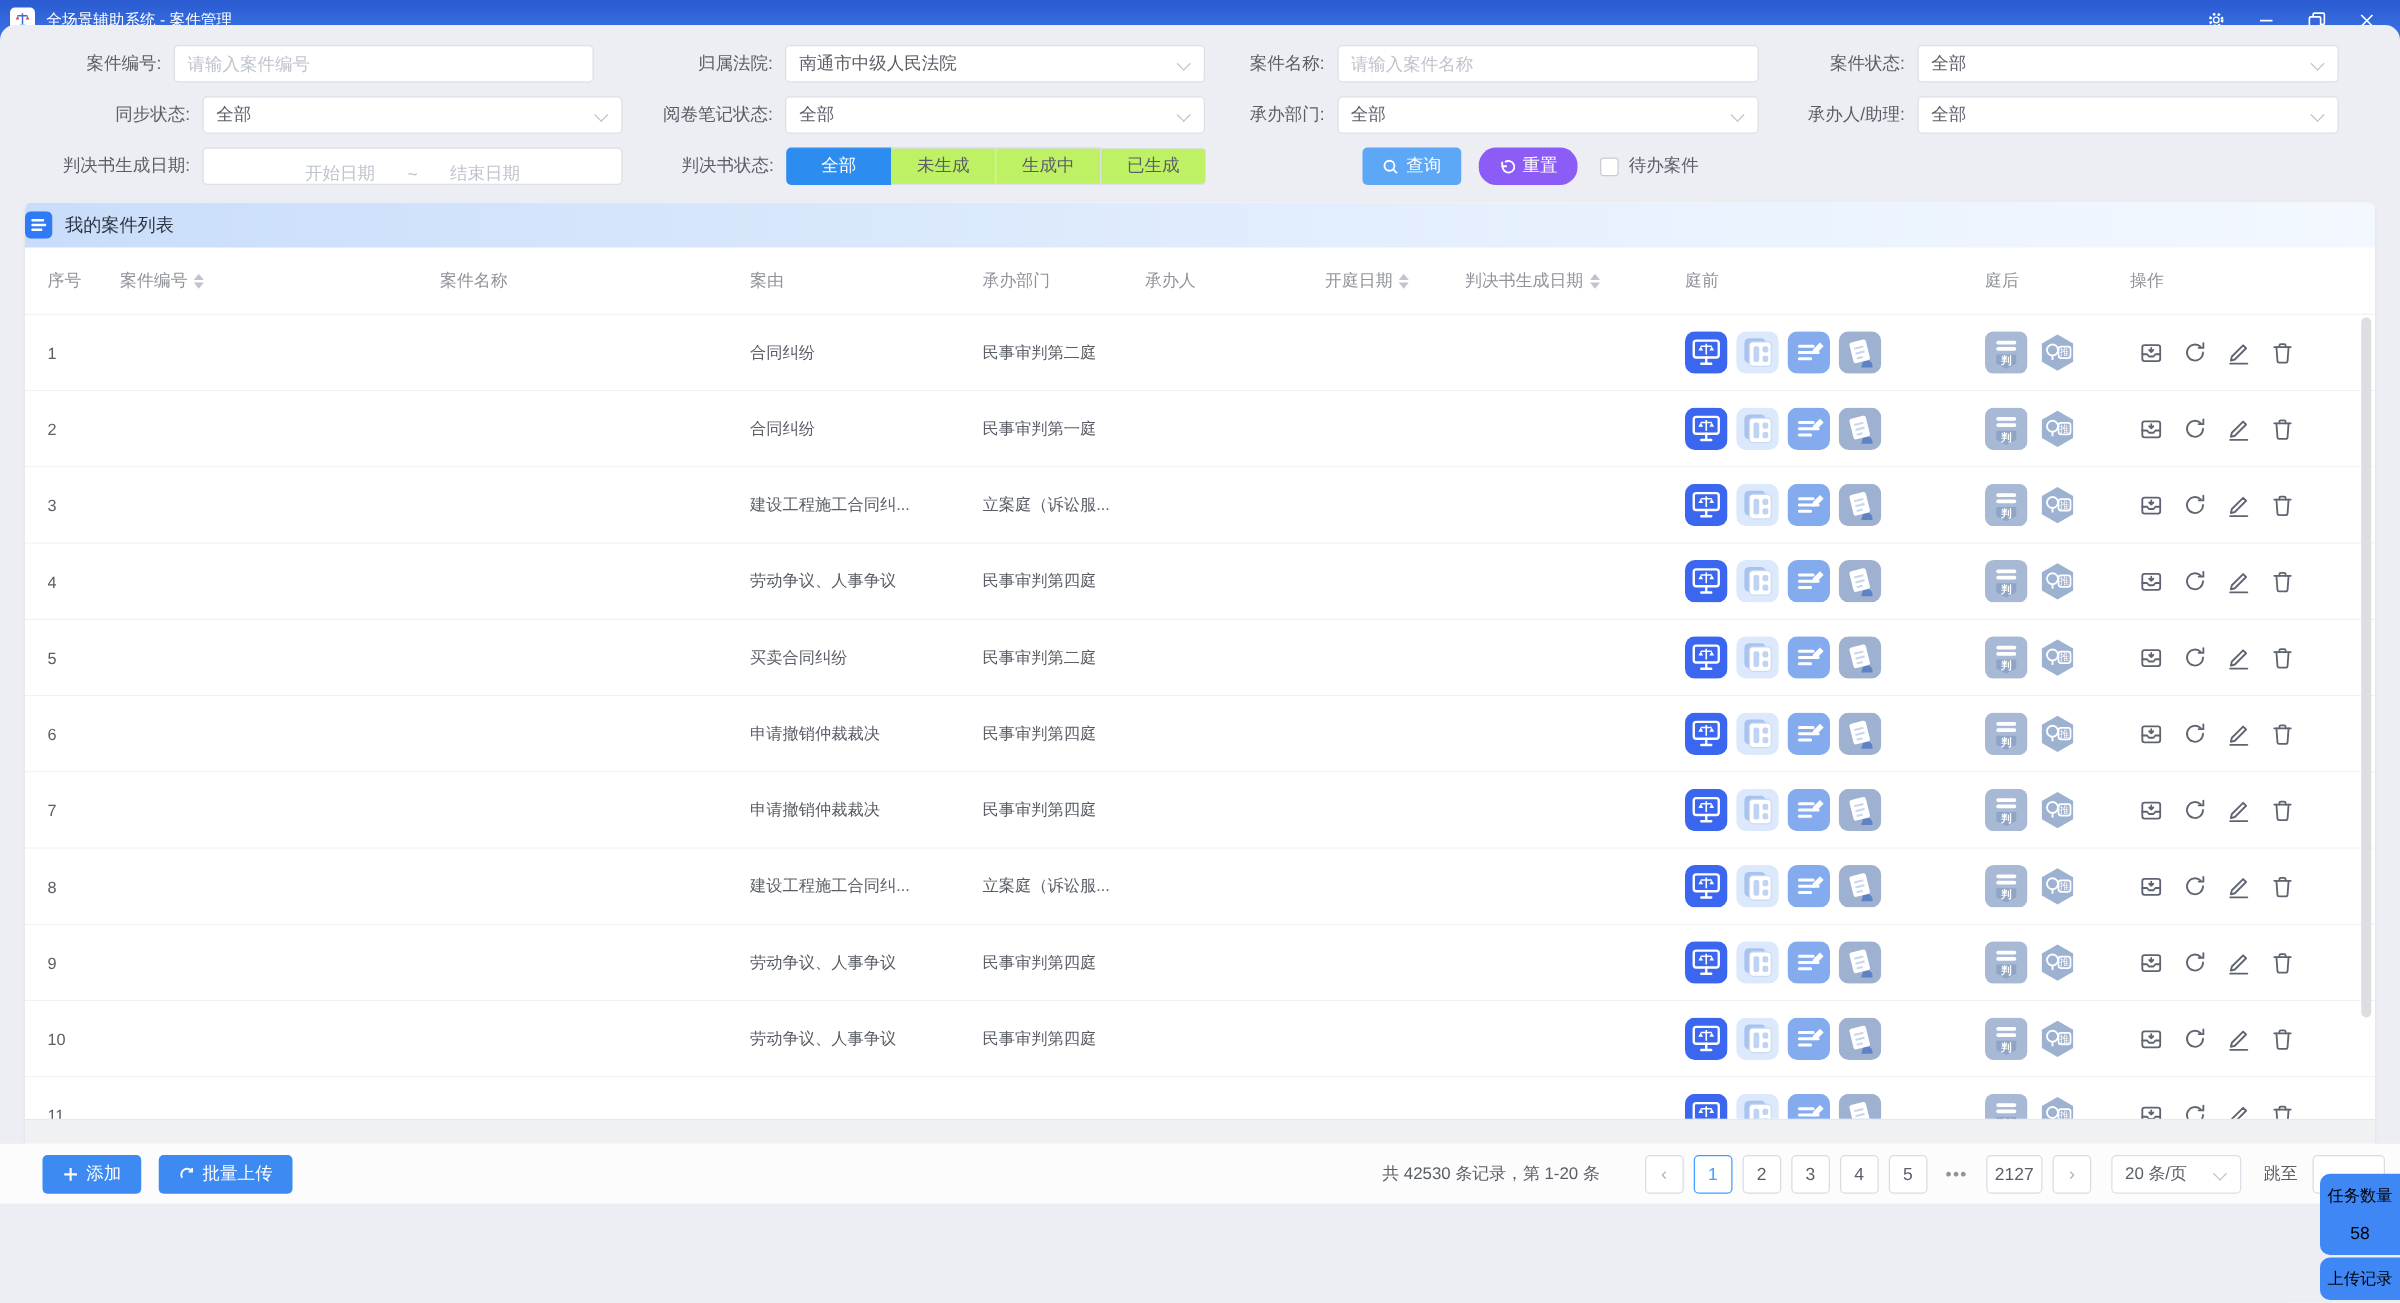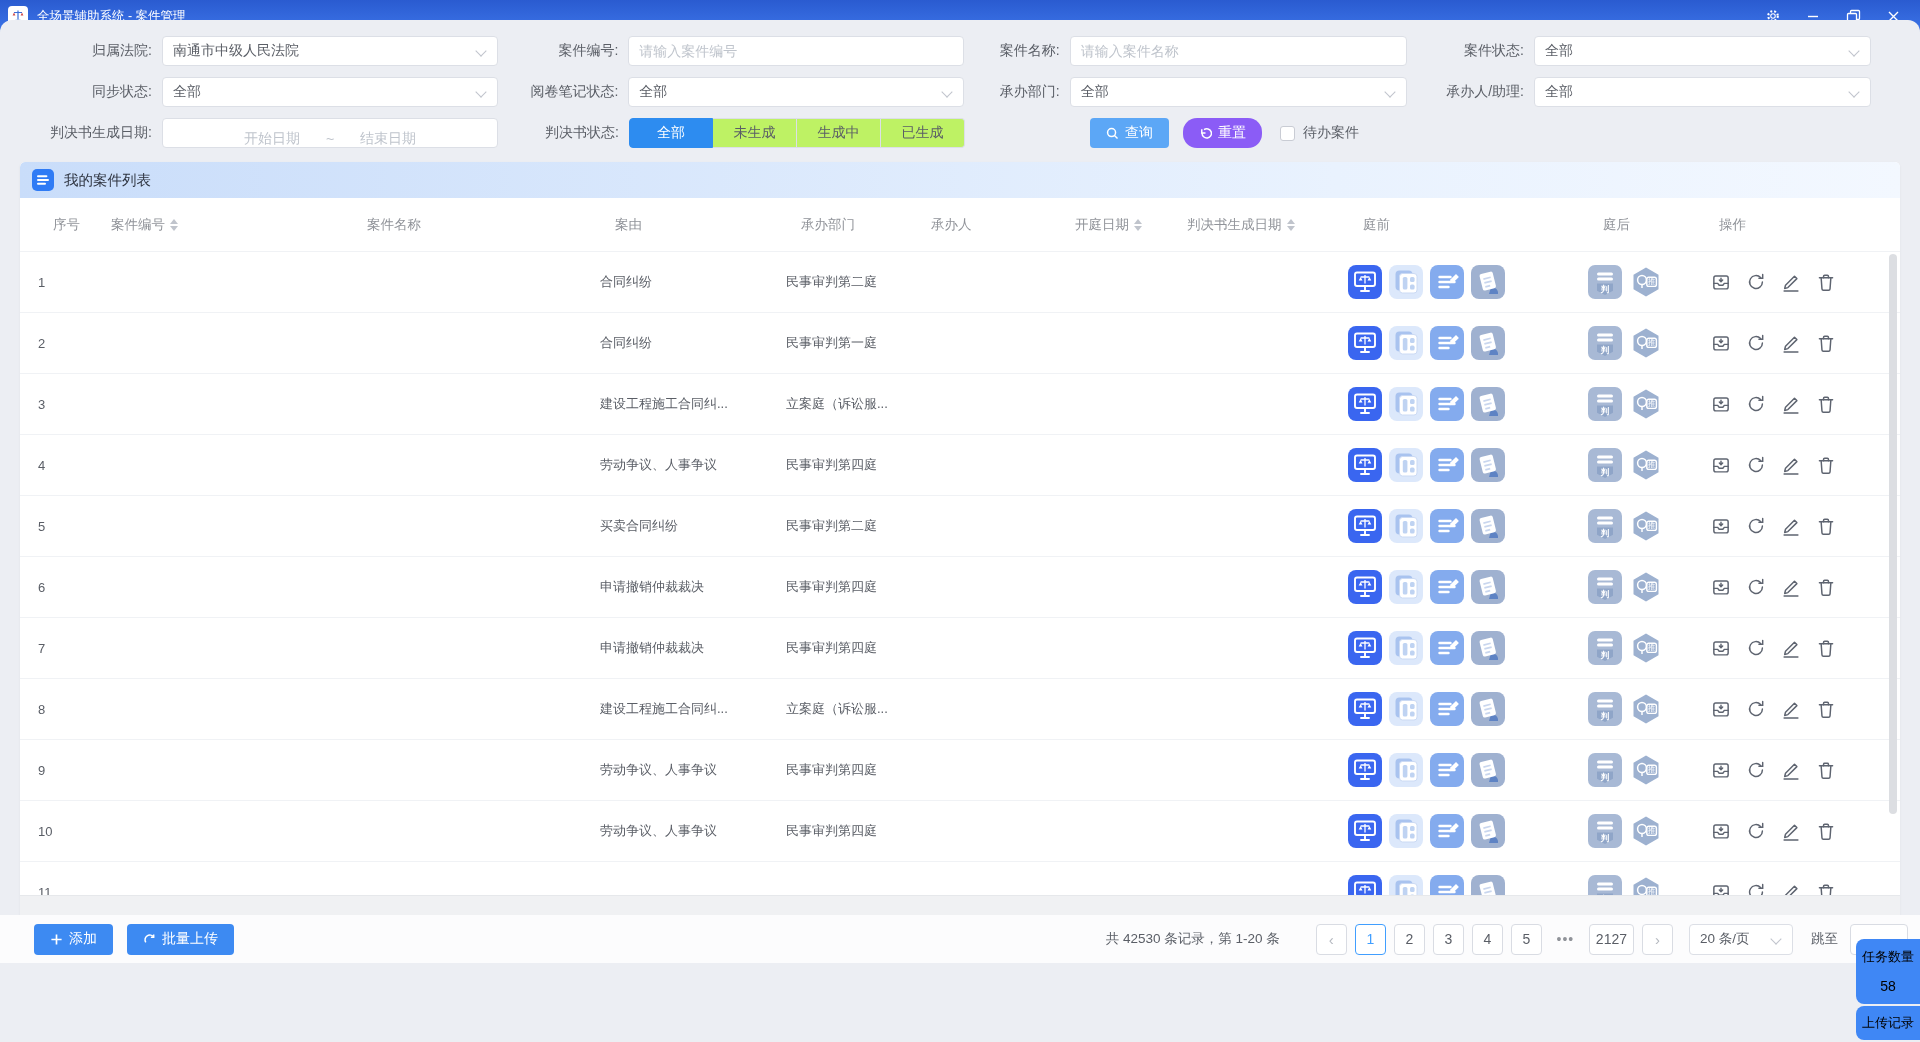--- a/index.html
+++ b/index.html
@@ -47,25 +47,25 @@
   .btn { height:30px; border:none; border-radius:4px; color:#fff; font-size:14px; display:inline-flex; align-items:center; justify-content:center; gap:6px; padding:0 16px; cursor:pointer; font-family:inherit; }
   .btn-query { background:#5CA7F6; }
   .btn-reset { background:#8b5cf6; margin-left:14px;border-radius:14px; }
   .chk-wrap { display:flex; align-items:center; gap:8px; margin-left:18px; }
   .chkbox { width:15px; height:15px; background:#fff; border:1px solid #C9CCD4; border-radius:3px; }
   .chk-label { font-size:14px; color:#5A5E66; }
   .g-buttons { padding-left:125px; }
 
   
   .card { margin:0 20px; background:#fff; border-radius:5px 5px 0 0; height:753px; position:relative; box-shadow:0 1px 3px rgba(0,0,0,.05); overflow:hidden; }
-  .card-head { height:36px; background:linear-gradient(90deg,#C9DDFA 0%,#E9F2FE 70%,#F3F8FF 100%); display:flex; align-items:center; gap:10px; padding:0 12px; border-radius:5px 5px 0 0; }
+  .card-head { height:36px; background:linear-gradient(90deg,#C9DDFA 0%,#E9F2FE 70%,#F3F8FF 100%); display:flex; align-items:center; gap:10px; padding:0 0; border-radius:5px 5px 0 0; }
   .card-title { font-size:14.5px; color:#2E3440; }
   .trow { display:grid; grid-template-columns:58px 256px 248px 186px 130px 144px 112px 176px 240px 116px 1fr; align-items:center; padding:0 10px 0 18px; }
   .thead { height:54px; border-bottom:1px solid #F0F2F5; }
-  .th { font-size:13.5px; color:#909399; display:flex; align-items:center; gap:5px;margin-left:15px; }
+  .th { font-size:13.5px; color:#909399; display:flex; align-items:center; gap:5px; }
   .sorter { display:inline-flex; flex-direction:column; gap:2px; }
   .sorter i { width:0; height:0; border-left:4px solid transparent; border-right:4px solid transparent; display:block; }
   .sorter .up { border-bottom:5px solid #C0C4CC; }
   .sorter .dn { border-top:5px solid #C0C4CC; }
   .tbody { height:643px; overflow:hidden; position:relative; }
   .tbody .trow { height:61px; border-bottom:1px solid #F0F2F5; background:#fff; }
   .td { font-size:13px; color:#5A5E66; overflow:hidden; white-space:nowrap; }
   .blur-block { height:25px; border-radius:2px;
     background-image:
       repeating-linear-gradient(0deg, rgba(255,255,255,.55) 0 6px, rgba(120,126,134,.10) 6px 13px, rgba(255,255,255,.35) 13px 19px, rgba(100,110,120,.08) 19px 25px),
@@ -138,29 +138,29 @@
       </span>
     </div>
   </div>
 
 
   <div class="main">
 
     <div class="filters">
       <div class="f-row">
         <div class="fg">
+          <span class="lbl w2">案件编号:</span>
+          <div class="ctl fld2">
+              <input class="txt" placeholder="请输入案件编号" style="">
+            </div>
+        </div>
+        <div class="fg">
           <span class="lbl w1">归属法院:</span>
           <div class="ctl sel fld1">
               <span>南通市中级人民法院</span>
-            </div>
-        </div>
-        <div class="fg">
-          <span class="lbl w2">案件编号:</span>
-          <div class="ctl fld2">
-              <input class="txt" placeholder="请输入案件编号" style="">
             </div>
         </div>
         <div class="fg">
           <span class="lbl w3">案件名称:</span>
           <div class="ctl fld3">
               <input class="txt" placeholder="请输入案件名称" style="">
             </div>
         </div>
         <div class="fg">
           <span class="lbl w4">案件状态:</span>

